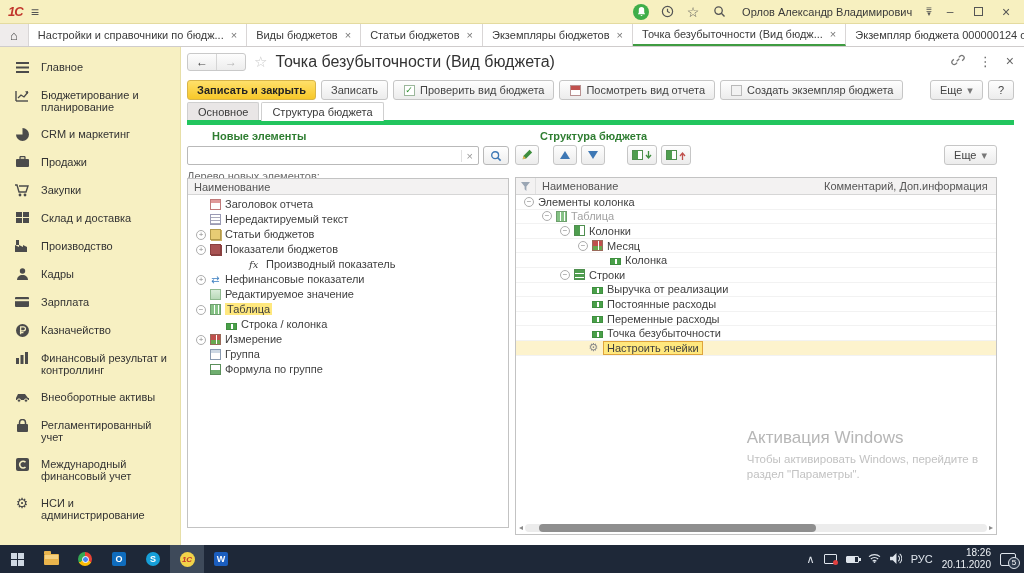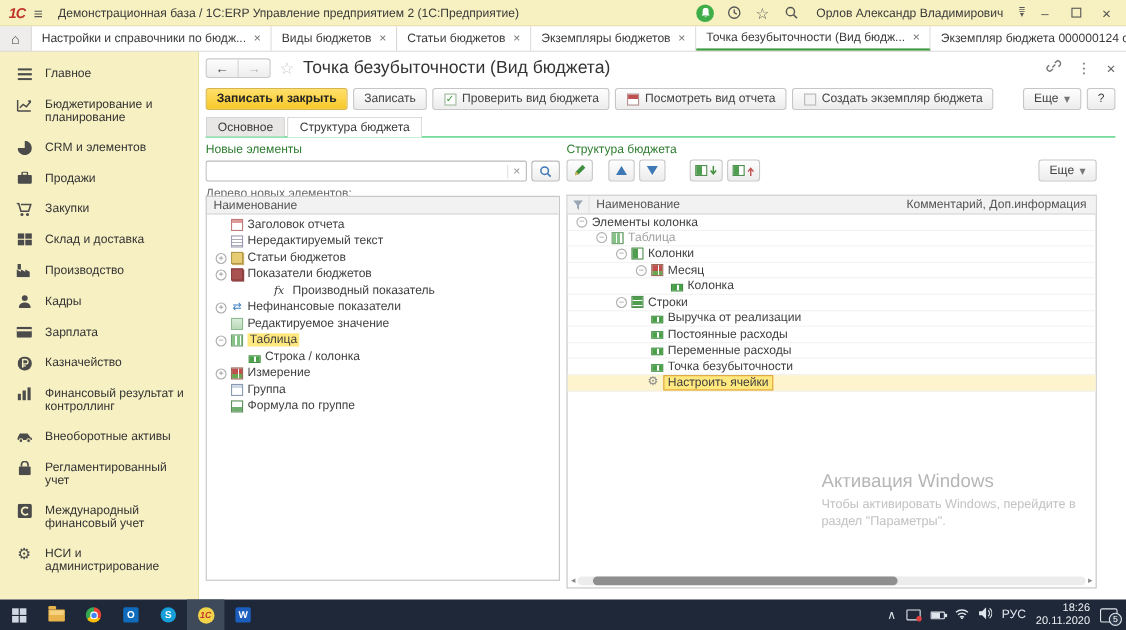--- a/index.html
+++ b/index.html
@@ -48,28 +48,28 @@
   .cmdrow { position:absolute; left:6px; top:33px; right:10px; display:flex; align-items:flex-start; gap:5px; }
   .btn { display:inline-flex; align-items:center; gap:5px; height:20px; padding:0 9px; border:1px solid #c6c6c6; border-radius:3px; background:linear-gradient(#fefefe,#ececec); font-size:11px; color:#444; white-space:nowrap; }
   .btn.primary { background:linear-gradient(#ffe06a,#f7c829); border-color:#d8b548; font-weight:bold; color:#222; }
   .btn .bi { width:12px; height:12px; display:inline-flex; align-items:center; justify-content:center; }
   .bi-doc { width:11px; height:11px; border:1px solid #9bb79b; background:#fff; color:#2f8f2f; font-size:9px; line-height:9px; text-align:center; }
   .bi-rep { width:11px; height:11px; border:1px solid #b89090; background:linear-gradient(#c0504d 0 4px,#fff 4px); }
   .bi-new { width:11px; height:11px; border:1px solid #b9b9b9; background:#f2f2f2; }
   .cmd-spacer { flex:1; }
 
   
-  .ftabs { position:absolute; left:6px; top:58px; right:10px; border-bottom:1px solid #22c55e; display:flex; align-items:flex-end; gap:2px; height:20px; }
+  .ftabs { position:absolute; left:6px; top:58px; right:10px; border-bottom:5px solid #22c55e; display:flex; align-items:flex-end; gap:2px; height:20px; }
   .ftab { padding:3px 10px 2px; border:1px solid #cfcfcf; border-bottom:none; background:#e9e6e6; color:#3a3a3a; border-radius:2px 2px 0 0; }
   .ftab.active { background:#fff; margin-bottom:-1px; padding-bottom:3px; }
 
   
   .lpanel { position:absolute; left:6px; top:83px; width:322px; bottom:17px; }
   .rpanel { position:absolute; left:334px; top:83px; right:27px; bottom:10px; }
-  .green-h { color:#2e7d31; font-weight:normal; font-size:11px; }
+  .green-h { color:#2e7d31; font-weight:bold; font-size:11px;margin-left:25px; }
 
   .searchrow { display:flex; margin-top:4px; gap:4px; }
   .searchbox { flex:1; display:flex; align-items:center; border:1px solid #b9b9b9; border-radius:2px; height:19px; background:#fff; }
   .searchbox input { flex:1; border:none; outline:none; height:15px; font-size:11px; padding:0 4px; font-family:"Liberation Sans",sans-serif; }
   .searchbox .clr { padding:0 5px; color:#999; border-left:1px solid #e0e0e0; }
   .magbtn { width:26px; height:19px; border:1px solid #b9b9b9; border-radius:3px; background:linear-gradient(#fff,#eee); display:flex; align-items:center; justify-content:center; }
   .cap { color:#6a6a6a; margin-top:5px; }
 
   .treebox { position:absolute; top:48px; bottom:0; left:0; right:0; border:1px solid #c3c3c3; background:#fff; overflow:hidden; }
   .thead { height:16px; background:#f3f2f2; border-bottom:1px solid #d6d6d6; display:flex; align-items:center; padding-left:6px; color:#555; }
@@ -150,21 +150,20 @@
   .clockblk { text-align:right; font-size:10px; line-height:12px; color:#eef2f6; }
   .notif { position:relative; width:16px; height:13px; border:1px solid #dfe5ec; border-radius:2px; }
   .badge { position:absolute; right:-5px; bottom:-4px; min-width:12px; height:12px; border-radius:50%; background:#2d3a4c; border:1px solid #dfe5ec; color:#fff; font-size:8px; display:flex; align-items:center; justify-content:center; }
 </style>
 </head>
 <body>
 
 <div class="titlebar">
   <span class="logo1c">1С</span>
   <span class="mainmenu-glyph">≡</span>
-  <span class="wtitle">Демонстрационная база / 1С:ERP Управление предприятием 2  (1С:Предприятие)</span>
   <span class="spacer"></span>
   <span class="tb-ico">
     <span class="bell-badge">
         <svg width="9" height="9" viewBox="0 0 10 10">
           <path d="M5 0a3 3 0 0 1 3 3v3l1 2H1l1-2V3a3 3 0 0 1 3-3zm-1 9h2a1 1 0 0 1-2 0z" fill="#fff"></path>
         </svg>
       </span>
   </span>
   <span class="tb-ico">
     <svg width="13" height="13" viewBox="0 0 14 14">
@@ -242,21 +241,21 @@
           </svg>
         </span>
         <span class="lbl">Бюджетирование и планирование</span>
       </div>
     <div class="side-item">
         <span class="si">
           <svg width="13" height="13" viewBox="0 0 14 14">
             <path d="M7 7V0a7 7 0 1 1-7 7z" fill="#4b4b4b"></path>
           </svg>
         </span>
-        <span class="lbl">CRM и элементов</span>
+        <span class="lbl">CRM и маркетинг</span>
       </div>
     <div class="side-item">
         <span class="si">
           <svg width="13" height="12" viewBox="0 0 13 12">
             <rect x="0" y="3" width="13" height="8" rx="1" fill="#4b4b4b"></rect>
             <rect x="4" y="0.5" width="5" height="3" rx="1" fill="none" stroke="#4b4b4b" stroke-width="1.3"></rect>
           </svg>
         </span>
         <span class="lbl">Продажи</span>
       </div>

